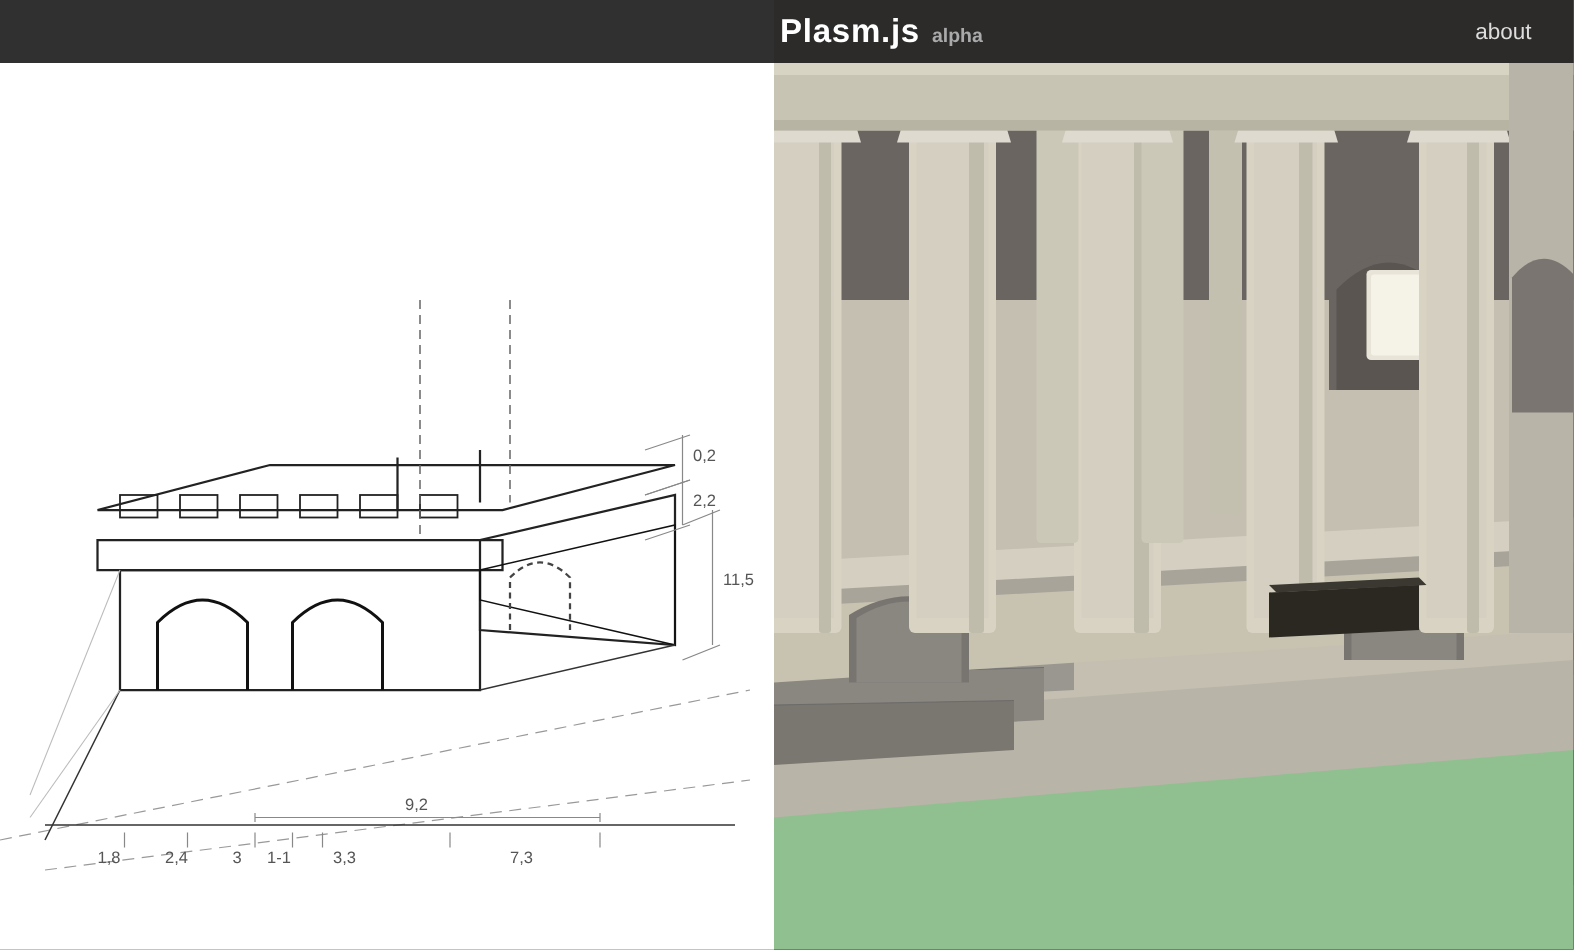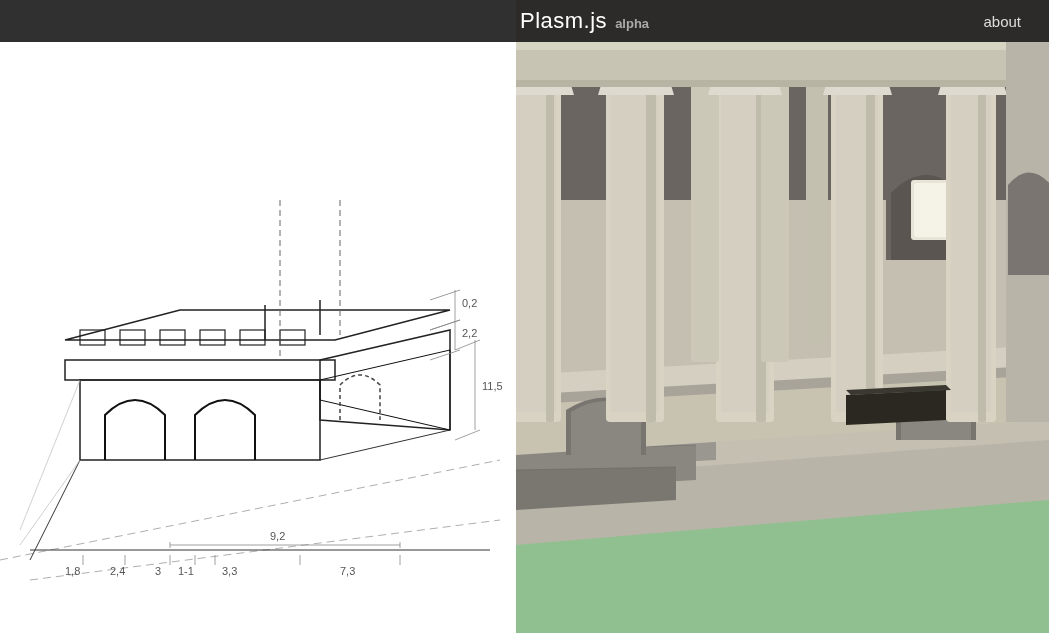--- a/index.html
+++ b/index.html
@@ -23,21 +23,21 @@
     }
     #logo-area {
       display: flex;
       align-items: baseline;
       padding-left: 520px;
       gap: 4px;
     }
     #logo-text {
       color: #fff;
       font-size: 22px;
-      font-weight: normal;
+      font-weight: bold;
       letter-spacing: 0.5px;
       text-align: center;
     }
     #logo-alpha {
       color: #aaa;
       font-size: 13px;
       margin-left: 4px;
       font-weight: bold;
     }
     #nav-links {

